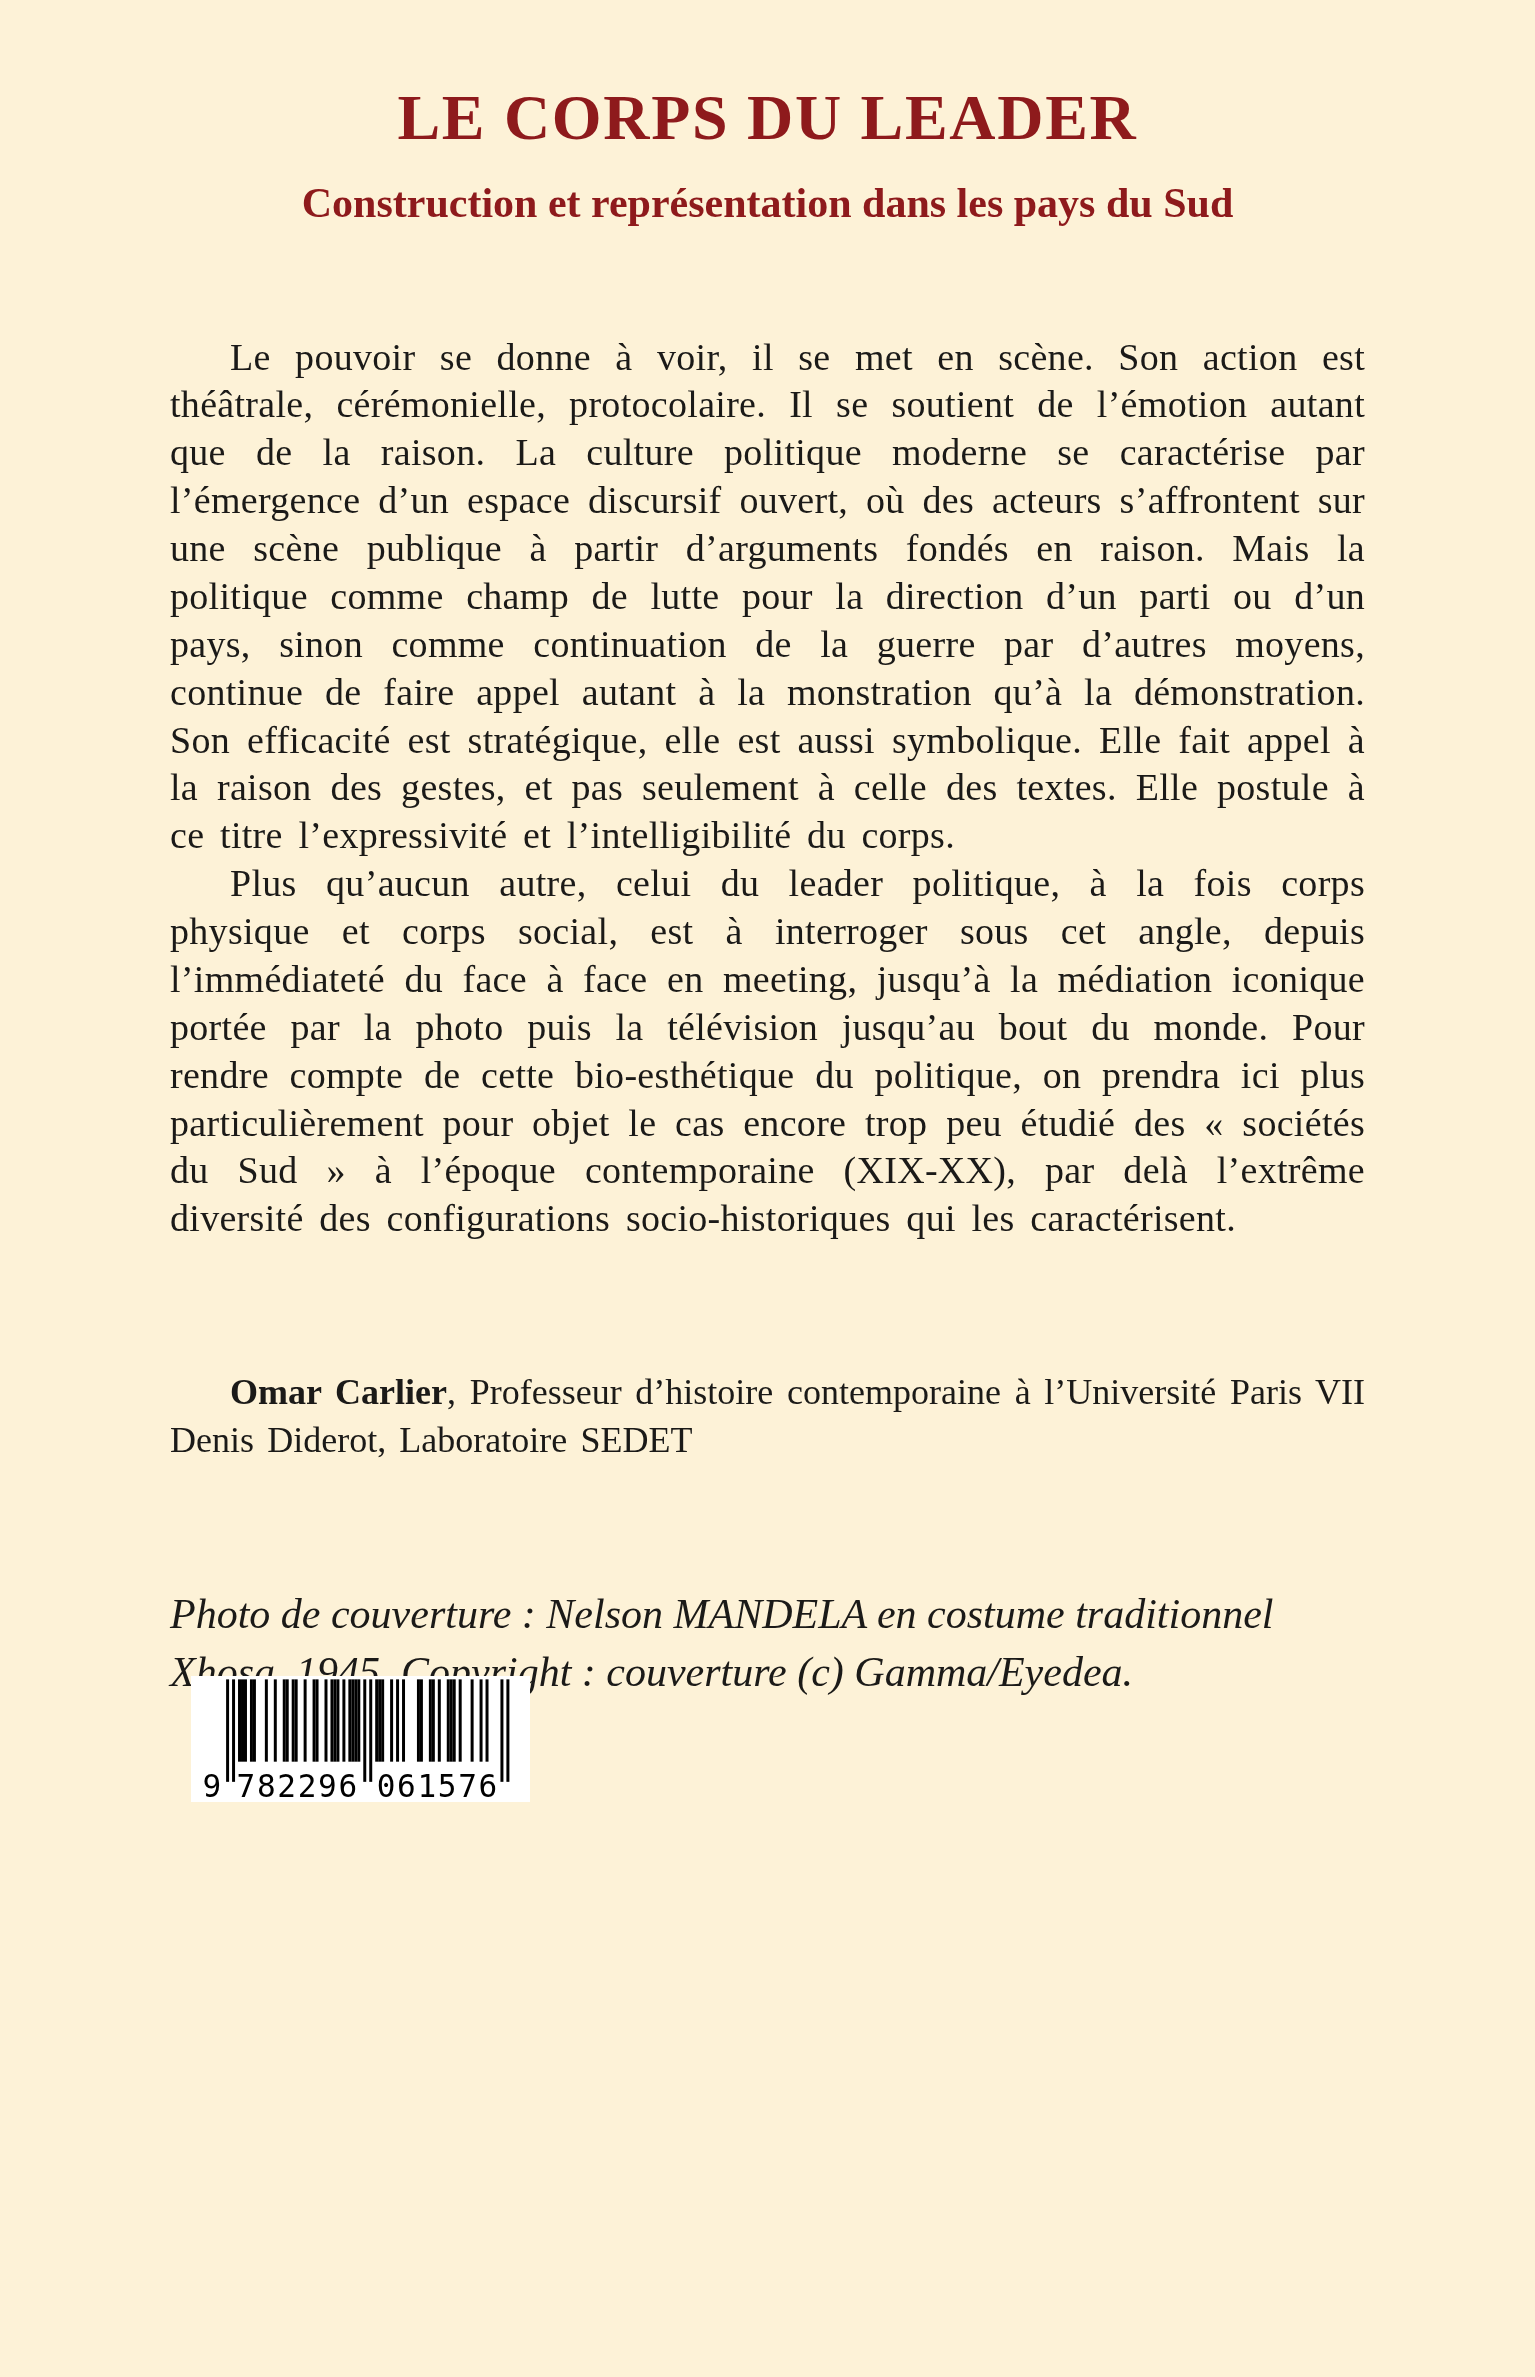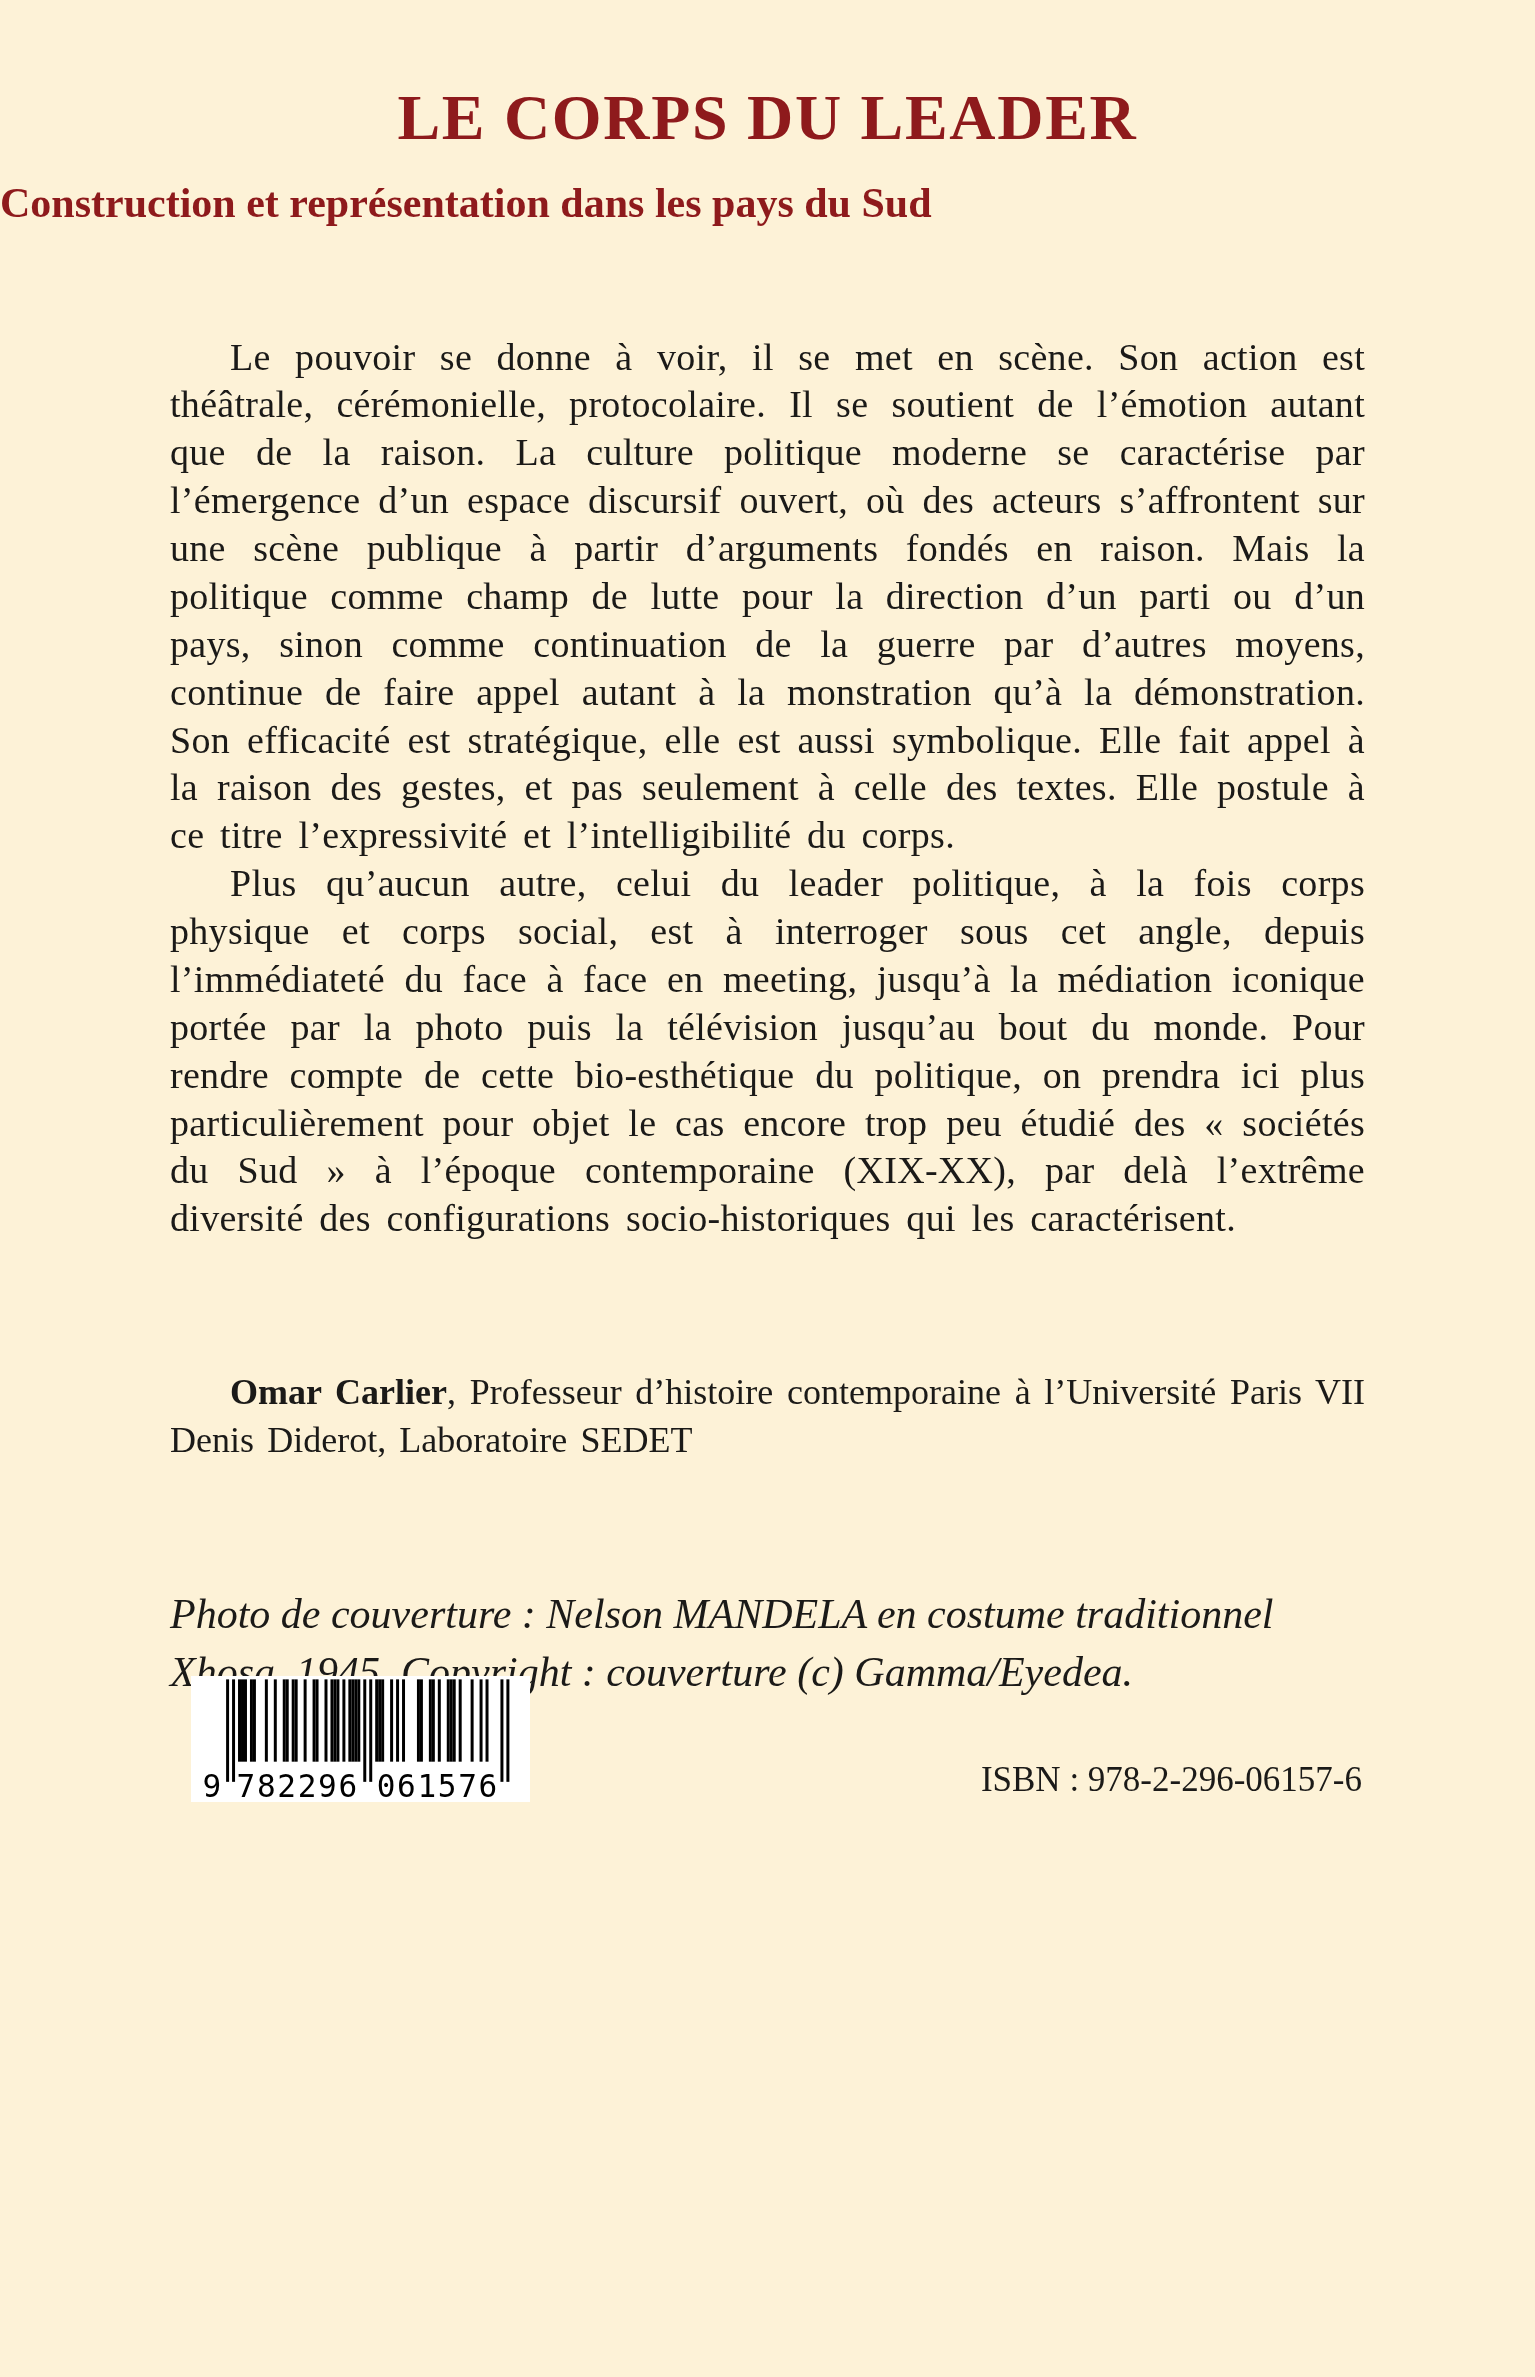--- a/index.html
+++ b/index.html
@@ -21,21 +21,21 @@
   .title {
     padding-top: 81px;
     text-align: center;
     font-weight: bold;
     font-size: 64px;
     letter-spacing: 1.7px;
     color: var(--accent, #8e1a1c);
   }
   .subtitle {
     margin-top: 23.5px;
-    text-align: left;
+    text-align: center;
     font-weight: bold;
     font-size: 42px;
     color: var(--accent, #8e1a1c);
   }
   .content {
     width: 1195px;
     margin: 4px auto;
   }
   .synopsis {
     margin-top: 107px;
@@ -150,17 +150,16 @@
         <rect x="338.85" y="4" width="3.55" height="98" fill="#000"></rect>
         <rect x="356.60" y="4" width="3.55" height="122" fill="#000"></rect>
         <rect x="363.70" y="4" width="3.55" height="122" fill="#000"></rect>
         <text x="13" y="144" font-family="DejaVu Sans Mono, monospace" font-size="37" fill="#000" text-anchor="middle">9</text>
         <text x="115.20" y="144" font-family="DejaVu Sans Mono, monospace" font-size="37" fill="#000" text-anchor="middle" letter-spacing="2">782296</text>
         <text x="282.05" y="144" font-family="DejaVu Sans Mono, monospace" font-size="37" fill="#000" text-anchor="middle" letter-spacing="2">061576</text>
       </svg>
   </div>
 
   <div class="isbn-block">
-    <div>ISBN : 978-2-296-06157-6</div>
   </div>
 
 </div>
 
 
 </body></html>

